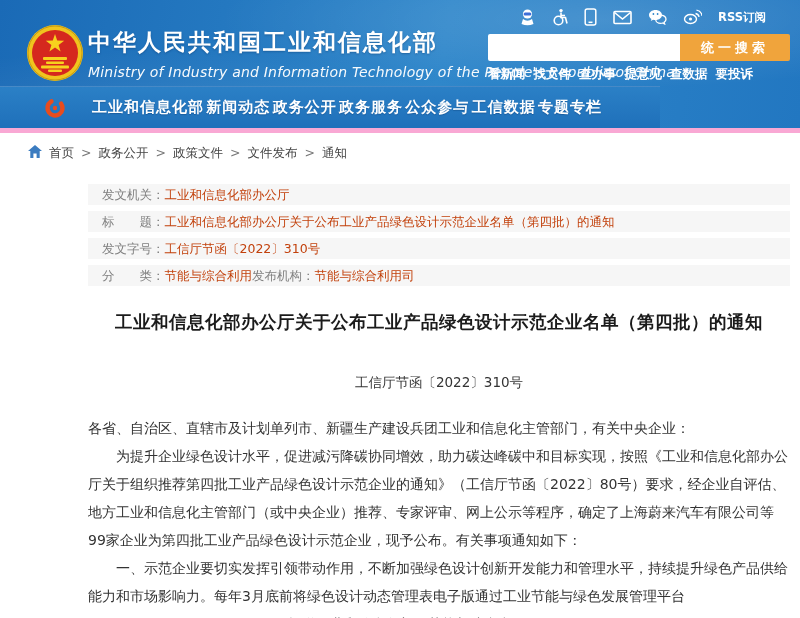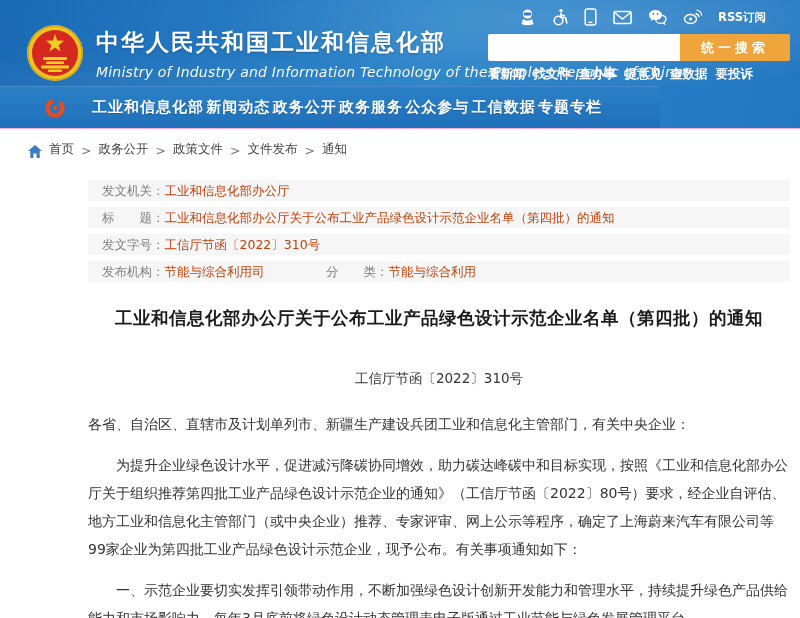--- a/index.html
+++ b/index.html
@@ -7,21 +7,21 @@
               font-family:"DejaVu Sans","Liberation Sans",sans-serif; }
 
   
   .header { position:relative; width:800px; height:128px;
     background:
       radial-gradient(ellipse at 75% 15%, rgba(255,255,255,0.14), transparent 45%),
       radial-gradient(ellipse at 20% 90%, rgba(255,255,255,0.08), transparent 40%),
       linear-gradient(100deg,#1a6ab6 0%,#2e86ca 55%,#2277c1 100%); }
   .brand { position:absolute; left:26px; top:24px; display:flex; align-items:center; }
   .emblem { width:58px; height:58px; flex:0 0 auto; }
-  .brand-text { margin-left:12px; color:#fff; }
+  .brand-text { margin-left:4px; color:#fff; }
   .site-title { font-size:23px; font-weight:bold; letter-spacing:2px;
                 text-shadow:0 1px 2px rgba(0,40,90,.35); white-space:nowrap; }
   .site-subtitle { font-size:14px; margin-top:6px; opacity:.96; letter-spacing:.2px; white-space:nowrap;font-style:italic; }
 
   .top-icons { position:absolute; top:8px; right:34px; display:flex; align-items:center;
                gap:16px; color:#fff; }
   .top-icons svg { display:block; }
   .rss-label { font-size:11.5px; font-weight:bold;text-align:center; }
 
   .search-area { position:absolute; top:34px; left:488px; width:302px; height:27px;
@@ -40,43 +40,43 @@
          border-top:1px solid rgba(255,255,255,.18);
          display:flex; align-items:center; }
   .nav-logo { margin-left:44px; width:22px; height:22px; flex:0 0 auto; }
   .nav-items { flex:1; display:flex; justify-content:space-between;
                margin:0 58px 0 26px; }
   .nav-item { color:#fff; font-size:15px; font-weight:bold; cursor:pointer;
               white-space:nowrap; letter-spacing:1px;
               text-shadow:0 1px 1px rgba(0,40,90,.3); }
 
   
-  .breadcrumb { display:flex; align-items:flex-end; gap:7px; padding:12px 0 6px 28px;
+  .breadcrumb { display:flex; align-items:flex-start; gap:7px; padding:12px 0 6px 28px;
                 font-size:12.5px; color:#454545; background:#fff;
-                border-top:1px solid #f9a8d4; }
+                border-top:5px solid #f9a8d4; }
   .crumb { cursor:pointer; }
   .crumb-sep { color:#777; }
 
   
   .content { margin:16px 10px 0 88px; width:702px; }
 
   .meta-table { }
   .meta-row { display:flex; background:#f6f6f6; padding:3px 14px; margin-bottom:6px;
               font-size:12.5px; line-height:15px; }
   .meta-pair { display:flex; white-space:nowrap; }
   .meta-pair.col-first { width:224px; flex:0 0 auto; }
   .meta-label { color:#808080; }
   .meta-value { color:#c2410c; }
 
   .doc-title { margin-top:24px; text-align:center; font-size:17.5px; font-weight:bold;
                color:#1b1b1b; letter-spacing:.5px; }
   .doc-number { margin-top:40px; text-align:center; font-size:13.5px; color:#333; }
 
   .doc-body { margin-top:22px; font-size:14px; color:#333; }
-  .doc-body p { line-height:28px; margin-top:13px; }
+  .doc-body p { line-height:28px; }
   .doc-body p.indent { text-indent:2em; }
 </style>
 </head>
 <body>
 
 <div class="header">
 
   <div class="top-icons">
     <span>
       <svg width="17" height="18" viewBox="0 0 17 18">
@@ -202,27 +202,27 @@
         <span class="meta-value">工业和信息化部办公厅关于公布工业产品绿色设计示范企业名单（第四批）的通知</span>
       </div>
     </div>
     <div class="meta-row">
       <div class="meta-pair">
         <span class="meta-label">发文字号：</span>
         <span class="meta-value">工信厅节函〔2022〕310号</span>
       </div>
     </div>
     <div class="meta-row">
+      <div class="meta-pair">
+        <span class="meta-label">分　　类：</span>
+        <span class="meta-value">节能与综合利用</span>
+      </div>
       <div class="meta-pair col-first">
         <span class="meta-label">发布机构：</span>
         <span class="meta-value">节能与综合利用司</span>
-      </div>
-      <div class="meta-pair">
-        <span class="meta-label">分　　类：</span>
-        <span class="meta-value">节能与综合利用</span>
       </div>
     </div>
   </div>
 
   <h1 class="doc-title">工业和信息化部办公厅关于公布工业产品绿色设计示范企业名单（第四批）的通知</h1>
   <div class="doc-number">工信厅节函〔2022〕310号</div>
 
   <div class="doc-body">
     <p>各省、自治区、直辖市及计划单列市、新疆生产建设兵团工业和信息化主管部门，有关中央企业：</p>
     <p class="indent">为提升企业绿色设计水平，促进减污降碳协同增效，助力碳达峰碳中和目标实现，按照《工业和信息化部办公厅关于组织推荐第四批工业产品绿色设计示范企业的通知》（工信厅节函〔2022〕80号）要求，经企业自评估、地方工业和信息化主管部门（或中央企业）推荐、专家评审、网上公示等程序，确定了上海蔚来汽车有限公司等99家企业为第四批工业产品绿色设计示范企业，现予公布。有关事项通知如下：</p>

